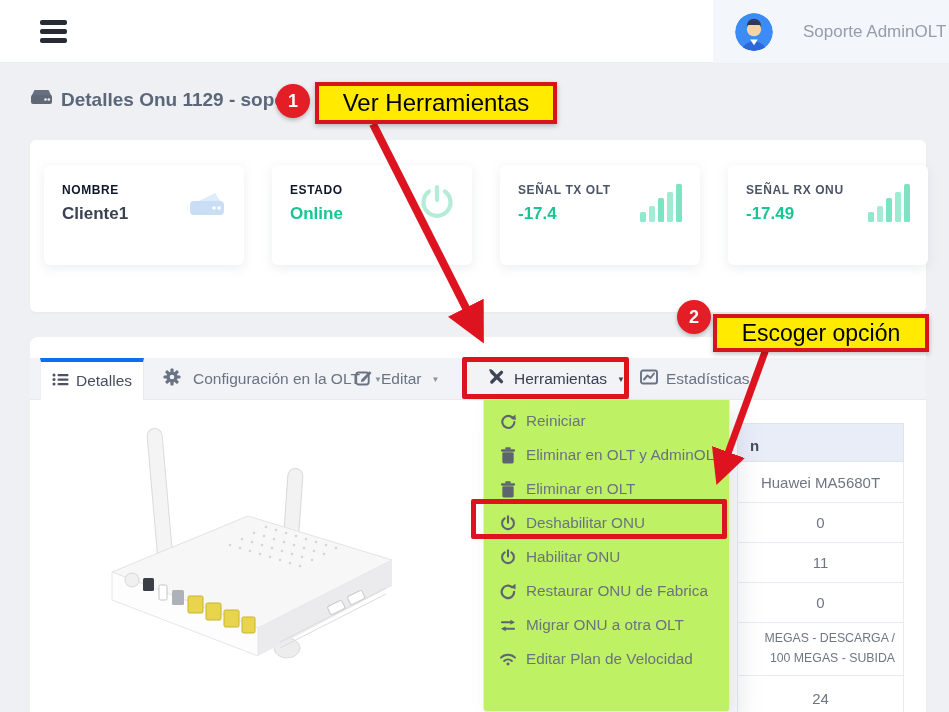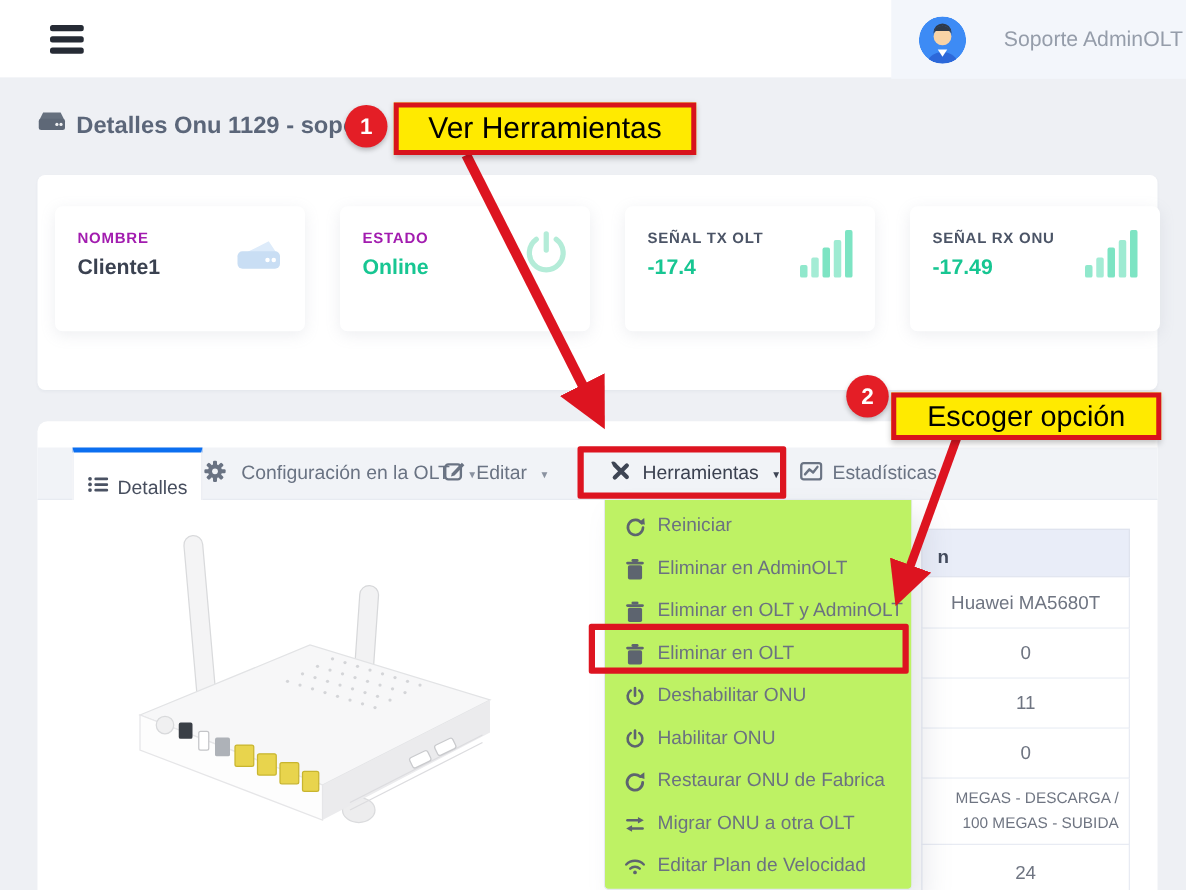--- a/index.html
+++ b/index.html
@@ -14,32 +14,32 @@
   .user-area { right:0; top:0; width:236px; height:63px; background:#f3f6fb; display:flex; align-items:center; padding-left:22px; gap:30px; }
   .avatar { width:38px; height:38px; border-radius:50%; overflow:hidden; flex:0 0 38px; }
   .username { color:#959daa; font-size:17px; }
 
   
   .page-title { left:30px; top:88px; display:flex; align-items:center; gap:8px; color:#5b6679; font-size:19px; font-weight:bold; }
 
   
   .cards-panel { left:30px; top:140px; width:896px; height:172px; background:#fff; border-radius:6px; box-shadow:0 1px 2px rgba(60,70,90,.04); }
   .stat-card { top:165px; width:200px; height:100px; background:#fff; border-radius:6px; box-shadow:0 3px 12px rgba(140,152,170,.16); padding:18px 16px 0 18px; }
-  .stat-card .lbl { font-size:12px; font-weight:bold; letter-spacing:.6px; color:#a21caf; }
+  .stat-card .lbl { font-size:12px; font-weight:bold; letter-spacing:.6px; color:#0f172a; }
   .stat-card.dark .lbl { color:#4b5466; }
   .stat-card .val { margin-top:7px; font-size:17px; font-weight:bold; color:#3a4150; }
   .stat-card .val.green { color:#17c692; }
   .stat-icon { position:absolute; right:16px; top:24px; }
 
   
   .tabs-panel { left:30px; top:337px; width:896px; height:375px; background:#fff; border-radius:8px 8px 0 0; }
   .tab-strip { position:absolute; left:0; top:21px; width:100%; height:42px; background:#f1f3f7; border-bottom:1px solid #e8ebf1; }
   .tab { position:absolute; top:0; height:42px; display:flex; align-items:center; gap:8px; font-size:15.5px; color:#6a7383; cursor:pointer; }
   .tab .caret { font-size:8px; margin-left:2px; color:#8a92a0; }
-  .tab-active { left:28px; width:104px; justify-content:center; background:#fff; border-top:4px solid #0c6ff0; border-right:1px solid #e7eaf0; border-left:1px solid #edeff4; color:#474e5e; gap:7px;align-items:flex-end; }
+  .tab-active { left:10px; width:104px; justify-content:center; background:#fff; border-top:4px solid #0c6ff0; border-right:1px solid #e7eaf0; border-left:1px solid #edeff4; color:#474e5e; gap:7px; }
   .tab-dark { color:#3b4150; }
 
   
   .dropdown { left:483px; top:400px; width:247px; height:312px; background:#bef264; border:1px solid #e5e8f0; border-top:none; border-radius:0 0 4px 4px; box-shadow:10px 12px 22px rgba(120,130,150,.18); padding-top:4px; z-index:30; overflow:hidden; }
   .dd-item { height:34px; display:flex; align-items:center; gap:9px; padding-left:15px; font-size:15.3px; color:#6b7280; cursor:pointer; white-space:nowrap; }
   .dd-item svg { flex:0 0 18px; }
 
   
   .onu-table { left:737px; top:423px; width:167px; z-index:10; }
   .t-head { height:39px; background:#e9edf8; border:1px solid #dfe3ee; display:flex; align-items:flex-end; padding:0 0 7px 12px; font-size:15px; font-weight:bold; color:#424a5c; }
@@ -313,30 +313,20 @@
 <div class="abs dropdown">
 
   <div class="dd-item">
     <svg width="17" height="17" viewBox="0 0 18 18">
       <path d="M14.8 6 a6.4 6.4 0 1 0 1 3.6" fill="none" stroke="#5d646f" stroke-width="2.2" stroke-linecap="round"></path>
       <polygon points="16.8,1.5 17.3,7.3 11.8,5.6" fill="#5d646f"></polygon>
     </svg>
     <span>Reiniciar</span>
   </div>
 
-  <div class="dd-item">
-    <svg width="16" height="17" viewBox="0 0 17 18">
-      <g fill="#5d646f">
-        <rect x="2.5" y="5.5" width="12" height="12" rx="1.5"></rect>
-        <rect x="1" y="2.5" width="15" height="2.4" rx="1.2"></rect>
-        <rect x="5.5" y="0.3" width="6" height="2.4" rx="1.2"></rect>
-      </g>
-    </svg>
-    <span>Eliminar en AdminOLT</span>
-  </div>
 
   <div class="dd-item">
     <svg width="16" height="17" viewBox="0 0 17 18">
       <g fill="#5d646f">
         <rect x="2.5" y="5.5" width="12" height="12" rx="1.5"></rect>
         <rect x="1" y="2.5" width="15" height="2.4" rx="1.2"></rect>
         <rect x="5.5" y="0.3" width="6" height="2.4" rx="1.2"></rect>
       </g>
     </svg>
     <span>Eliminar en OLT y AdminOLT</span>

